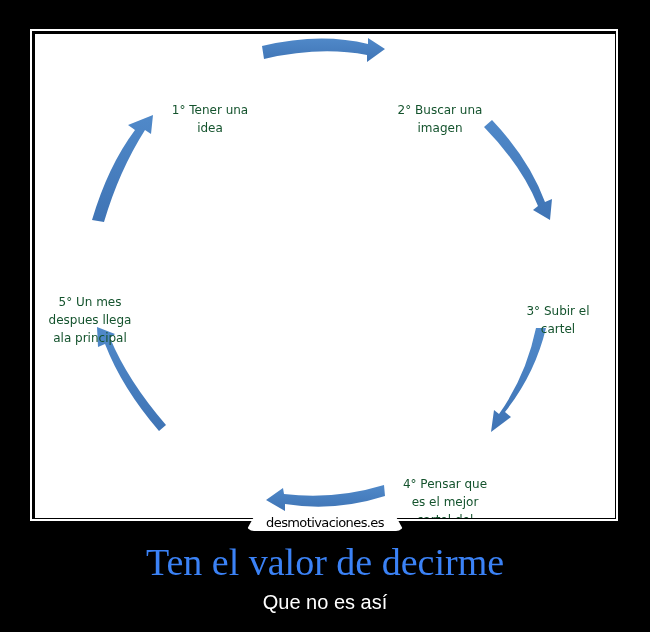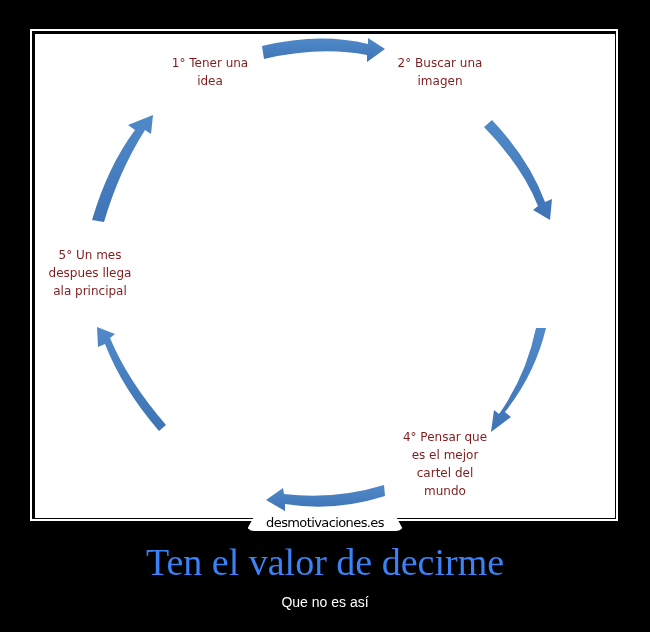--- a/index.html
+++ b/index.html
@@ -36,23 +36,24 @@
     }
     .picture svg {
       position: absolute;
       left: 0; top: 0;
     }
     .step-label {
       position: absolute;
       font-family: "DejaVu Sans", sans-serif;
       font-size: 12px;
       line-height: 18px;
-      color: #7f1d1d;
+      color: #14532d;
       text-align: center;
       white-space: pre-line;
+      margin-top: 47px;
     }
     .step-label.left-align {
       text-align: center;
     }
     .watermark {
       position: absolute;
       left: 246px; top: 514px;
       width: 158px; height: 17px;
       background: #ffffff;
       border-radius: 8px 8px 8px 8px;
@@ -74,21 +75,21 @@
       font-size: 38px;
       line-height: 48px;
     }
     .subtitle {
       position: absolute;
       left: 0; top: 592px;
       width: 650px;
       text-align: center;
       color: #ffffff;
       font-family: "Liberation Sans", "DejaVu Sans", sans-serif;
-      font-size: 14px;
+      font-size: 20px;
       line-height: 20px;
     }
   </style>
 </head>
 <body>
 
 <div class="poster">
 
   <div class="frame"></div>
 
@@ -125,20 +126,22 @@
         <path d="M 57 186 Q 73 132 100 96 L 93 91 L 118 81 L 116 100 L 110 96 Q 84 137 69 188 Z" fill="url(#arrowGrad)"></path>
       </g>
     </svg>
 
     <div class="step-label" style="left:120px; top:20px; width:110px;">1° Tener una
 idea</div>
 
     <div class="step-label" style="left:345px; top:20px; width:120px;text-align:center;">2° Buscar una
 imagen</div>
 
+    <div class="step-label" style="left:478px; top:221px; width:90px;">3° Subir el
+cartel</div>
 
     <div class="step-label left-align" style="left:355px; top:394px; width:110px;">4° Pensar que
 es el mejor
 cartel del
 mundo</div>
 
 
     <div class="step-label" style="left:5px; top:212px; width:100px;">5° Un mes
 despues llega
 ala principal</div>

